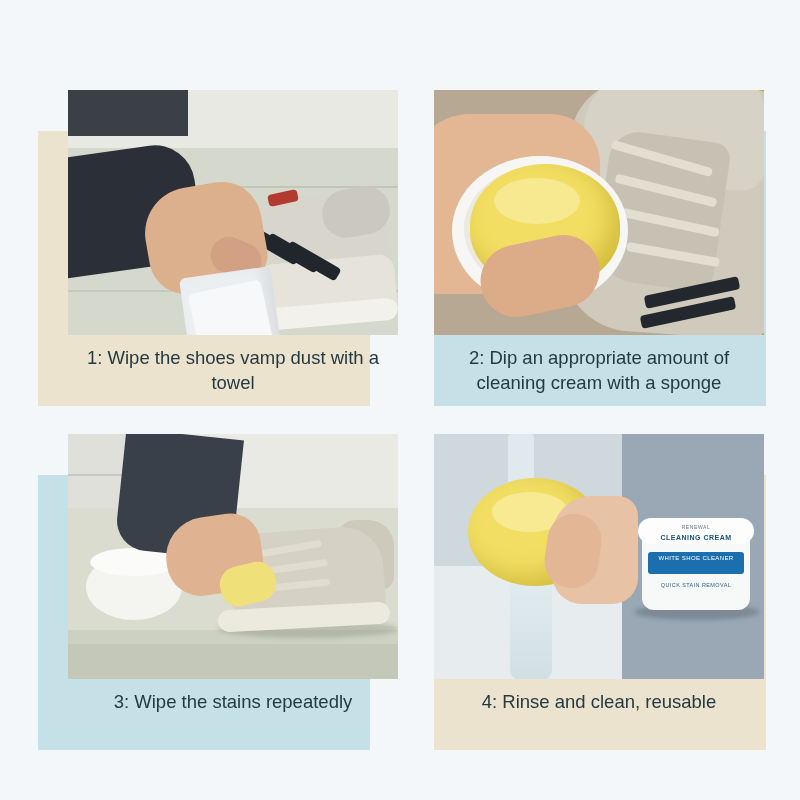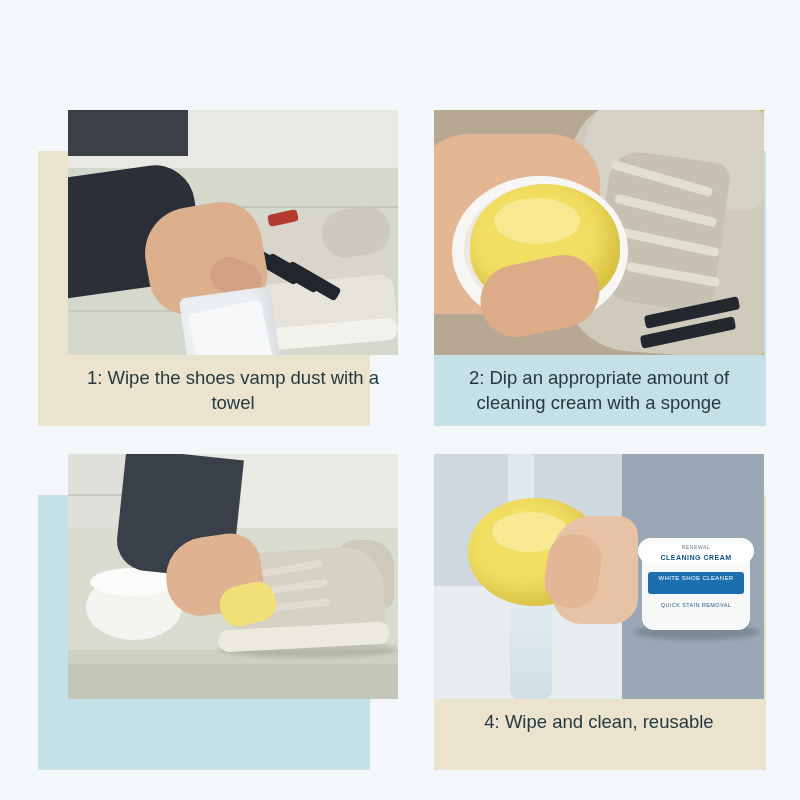--- a/index.html
+++ b/index.html
@@ -43,21 +43,21 @@
     text-transform: uppercase;
     transform: scaleX(0.86);
     transform-origin: center;
     white-space: nowrap;
   }
 
   
   .grid {
     position: absolute;
     left: 0;
-    top: 104px;
+    top: 84px;
     width: 744px;
     height: 690px;
   }
 
   .cell {
     position: absolute;
     width: 350px;
   }
   .cell-1 { left: 48px;  top: 6px;  }
   .cell-2 { left: 406px; top: 6px;  }
@@ -286,20 +286,21 @@
           <div class="p3-lace" style="left:180px; top:112px; width:74px; transform:rotate(-10deg);"></div>
           <div class="p3-lace" style="left:186px; top:130px; width:74px; transform:rotate(-8deg);"></div>
           <div class="p3-lace" style="left:192px; top:148px; width:70px; transform:rotate(-6deg);"></div>
           <div class="p3-shoe-sole"></div>
           <div class="p3-sleeve"></div>
           <div class="p3-hand"></div>
           <div class="p3-sponge3"></div>
         </div>
       </div>
 
+      <div class="caption">3: Wipe the stains repeatedly</div>
     </div>
 
     <div class="cell cell-4">
       <div class="backdrop cream right"></div>
 
       <div class="photo">
         <div class="scene">
           <div class="p4-left"></div>
           <div class="p4-right"></div>
           <div class="p4-sink"></div>
@@ -313,17 +314,17 @@
           <div class="p4-jar"></div>
           <div class="p4-jar-lid"></div>
           <div class="p4-brand">RENEWAL</div>
           <div class="p4-label">CLEANING CREAM</div>
           <div class="p4-jar-band"></div>
           <div class="p4-label2">WHITE SHOE CLEANER</div>
           <div class="p4-label3">QUICK STAIN REMOVAL</div>
         </div>
       </div>
 
-      <div class="caption">4: Wipe and clean, reusable</div>
+      <div class="caption">4: Rinse and clean, reusable</div>
     </div>
 
   </div>
 </div>
 
 </body></html>

